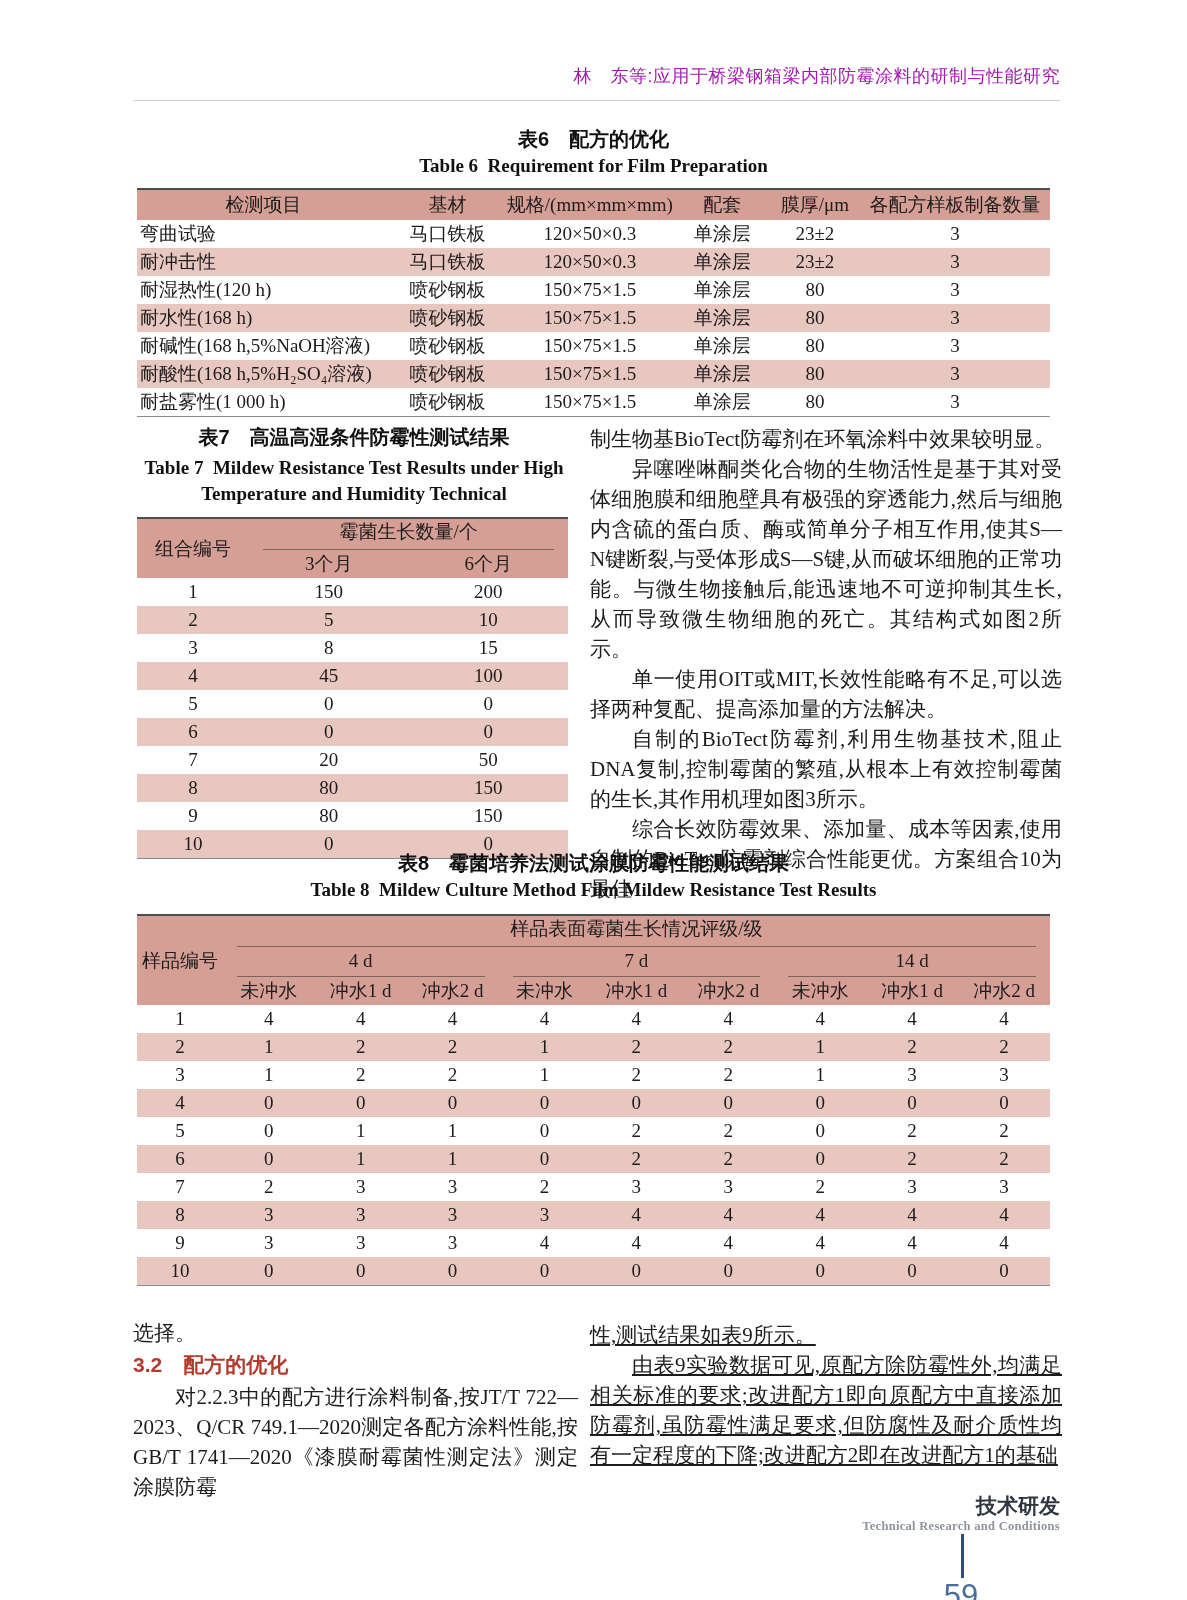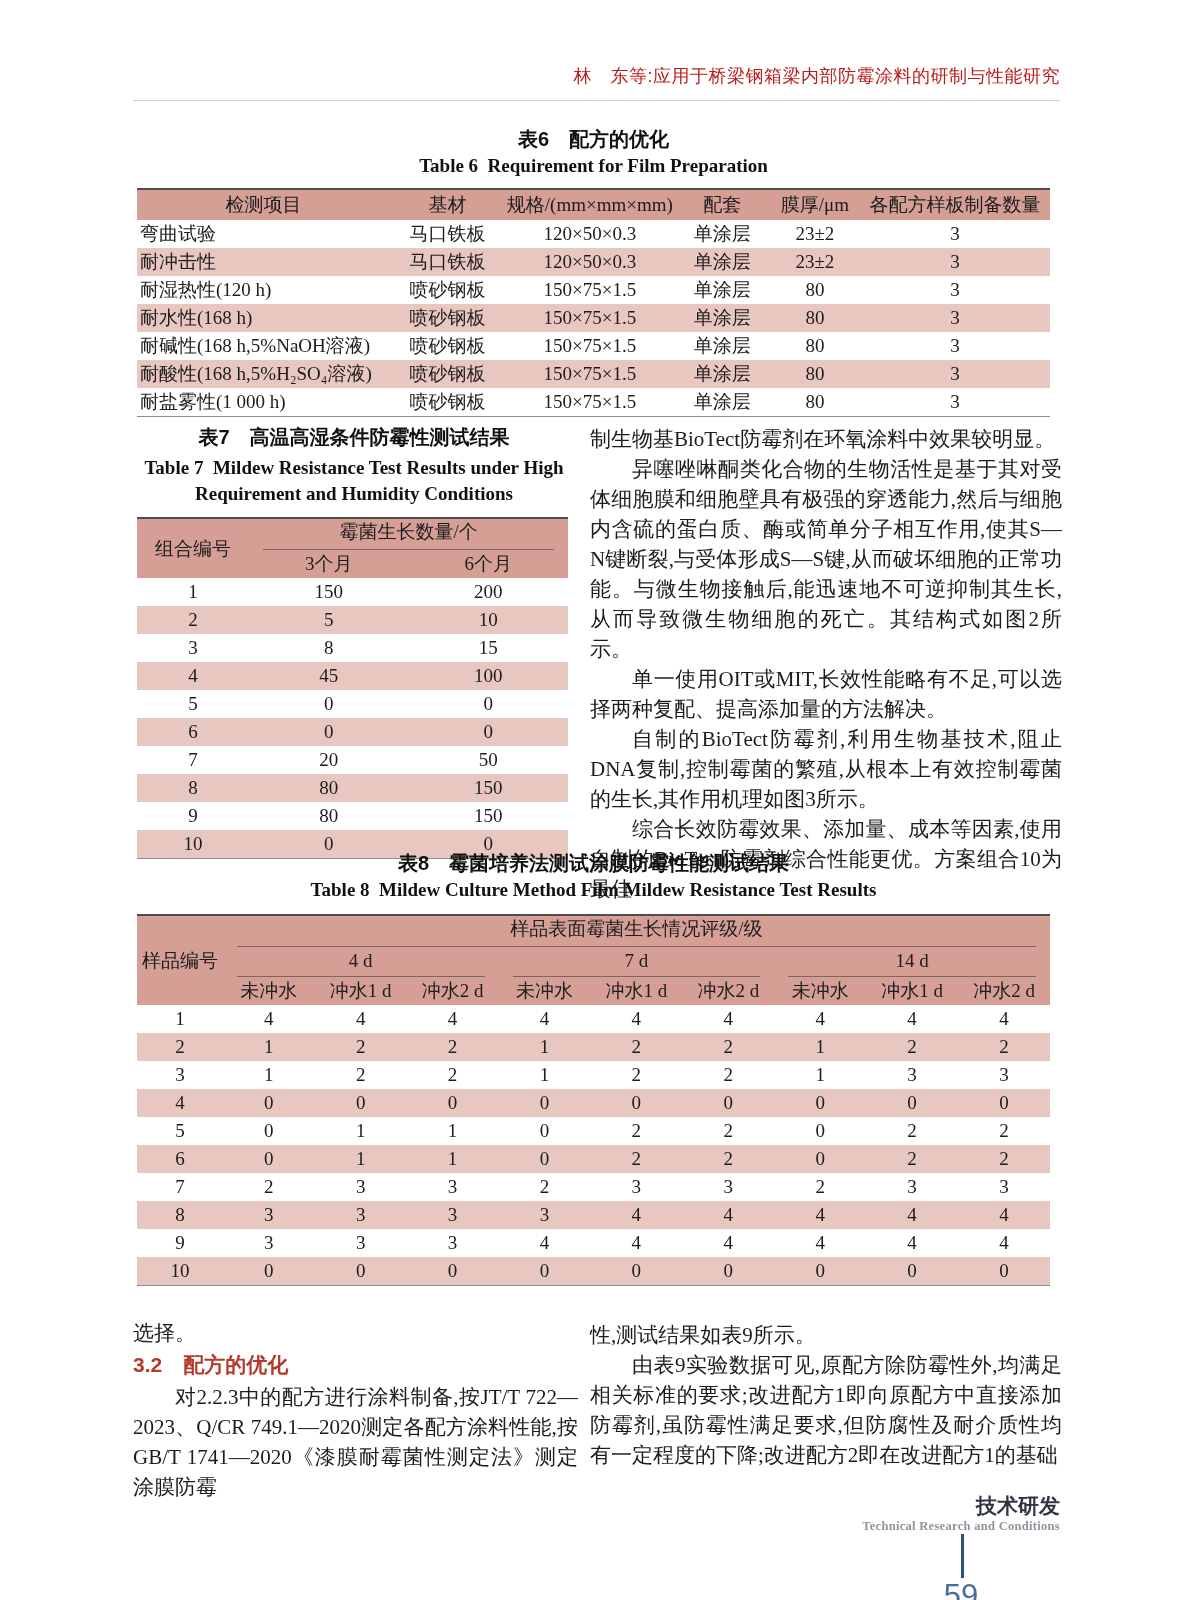--- a/index.html
+++ b/index.html
@@ -1,21 +1,21 @@
 <!DOCTYPE html>
 <html><head>
 <meta charset="utf-8">
 <style>
   html,body{margin:0;padding:0;background:#ffffff;}
   .page{position:relative;width:1187px;height:1600px;background:#fff;overflow:hidden;
         font-family:"Liberation Serif","DejaVu Serif",serif;color:#1c1c1c;}
   .abs{position:absolute;}
 
   
-  .running-head{top:64px;left:133px;width:927px;text-align:right;font-size:18px;color:#b91c1c;
+  .running-head{top:64px;left:133px;width:927px;text-align:right;font-size:18px;color:#a21caf;
                 font-family:"Liberation Sans","DejaVu Sans",sans-serif;letter-spacing:.5px;}
   .head-rule{top:100px;left:133px;width:927px;height:1px;background:#cfcfcf;}
 
   
   .tbl-title-zh{font-family:"Liberation Sans","DejaVu Sans",sans-serif;font-weight:bold;
                 font-size:20px;text-align:center;color:#111;}
   .tbl-title-en{font-family:"Liberation Serif","DejaVu Serif",serif;font-weight:bold;
                 font-size:19px;text-align:center;color:#111;white-space:pre-wrap;}
 
   
@@ -134,21 +134,21 @@
             <td>80</td>
             <td>3</td>
           </tr>
         </tbody>
     </table>
   </div>
 
   <div class="abs" style="top:424px;left:133px;width:442px;">
     <div class="tbl-title-zh">表7　高温高湿条件防霉性测试结果</div>
     <div class="tbl-title-en" style="margin-top:4px;line-height:26px;">Table 7&nbsp;&nbsp;Mildew Resistance Test Results under High</div>
-    <div class="tbl-title-en" style="line-height:26px;">Requirement and Humidity Conditions</div>
+    <div class="tbl-title-en" style="line-height:26px;">Temperature and Humidity Technical</div>
     <table class="datatable" id="t7" style="width:431px;margin:10px 0 0 4px;">
       <colgroup>
           <col style="width:26%">
           <col style="width:37%">
           <col style="width:37%">
         </colgroup>
       <thead>
         <tr>
           <th rowspan="2">组合编号</th>
           <th colspan="2" style="height:28px;vertical-align:bottom;">
@@ -394,21 +394,21 @@
         </tbody>
     </table>
   </div>
 
   <div class="abs" style="top:1318px;left:133px;width:445px;">
     <p class="para">选择。</p>
     <div class="section-heading">3.2　配方的优化</div>
     <p class="para indent">对2.2.3中的配方进行涂料制备,按JT/T 722—2023、Q/CR 749.1—2020测定各配方涂料性能,按GB/T 1741—2020《漆膜耐霉菌性测定法》测定涂膜防霉</p>
   </div>
 
-  <div class="abs" style="top:1320px;left:590px;width:472px;">
+  <div class="abs" style="top:1320px;left:590px;width:472px;text-decoration:underline;">
     <p class="para">性,测试结果如表9所示。</p>
     <p class="para indent">由表9实验数据可见,原配方除防霉性外,均满足相关标准的要求;改进配方1即向原配方中直接添加防霉剂,虽防霉性满足要求,但防腐性及耐介质性均有一定程度的下降;改进配方2即在改进配方1的基础</p>
   </div>
 
   <div class="abs footer">
     <div class="footer-txt">
       <div class="footer-zh">技术研发</div>
       <div class="footer-en">Technical Research and Conditions</div>
     </div>
     <div class="footer-bar"></div>

